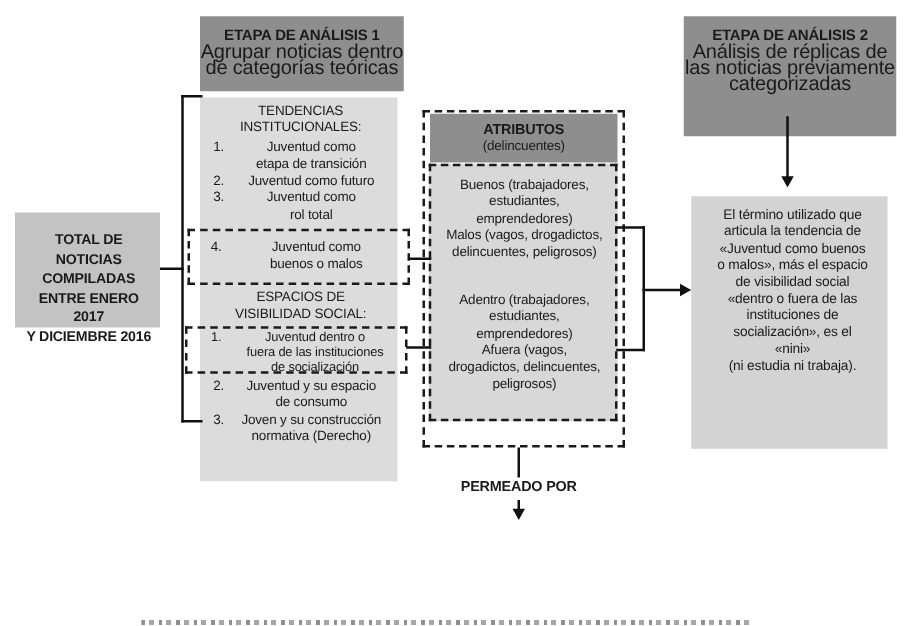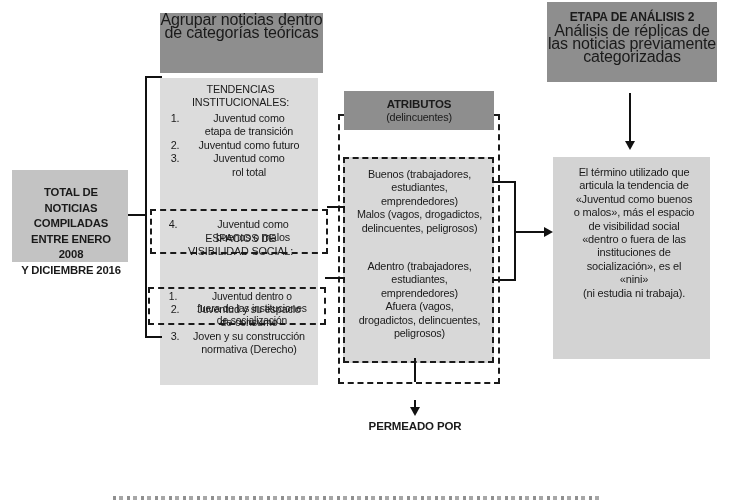--- a/index.html
+++ b/index.html
@@ -6,43 +6,44 @@
   #stage{
     position:relative;width:731px;height:501px;background:#ffffff;overflow:hidden;
     font-family:"Liberation Sans", sans-serif;color:#1a1a1a;letter-spacing:-0.15px;
   }
   .pre{white-space:pre-line;}
   .abs{position:absolute;box-sizing:border-box;text-align:center;}
   .hdrbox{background:#8e8e8e;text-align:center;}
   .hdr-title{font-weight:bold;font-size:12px;line-height:14px;padding-top:8px;}
   .hdr-sub{font-size:16px;line-height:13px;}
   .line{position:absolute;background:#111111;}
-  .dashed{border:2px dashed #1a1a1a;background:transparent;margin-top:26px;}
+  .dashed{border:2px dashed #1a1a1a;background:transparent;}
   .smalltxt{font-size:10.8px;line-height:13.4px;}
   .list-row{display:flex;align-items:flex-start;font-size:10.8px;line-height:13.4px;}
   .list-num{width:14px;flex:0 0 14px;}
   .list-txt{flex:1;}
   .arrow-right{position:absolute;width:0;height:0;border-top:5px solid transparent;border-bottom:5px solid transparent;border-left:9px solid #111;}
   .arrow-down{position:absolute;width:0;height:0;border-left:5px solid transparent;border-right:5px solid transparent;border-top:9px solid #111;}
   .caption-frag{position:absolute;height:4px;background:
     repeating-linear-gradient(90deg,#6a6a6a 0 3px,transparent 3px 6px,#8a8a8a 6px 10px,transparent 10px 14px);
     opacity:.75;}
 </style>
 </head>
 <body>
 
 <div id="stage">
 
   <div class="abs pre" style="left:12px;top:170px;width:116px;height:92px;background:#c3c3c3;
               font-weight:bold;font-size:11.3px;line-height:15.5px;padding:15px 6px 0 8px;">TOTAL DE NOTICIAS
 COMPILADAS
-ENTRE ENERO 2008
+ENTRE ENERO 2017
 Y DICIEMBRE 2016</div>
 
   <div class="abs hdrbox" style="left:160px;top:13px;width:163px;height:60px;">
+    <div class="hdr-title">ETAPA DE ANÁLISIS 1</div>
     <div class="hdr-sub pre">Agrupar noticias dentro
 de categorías teóricas</div>
   </div>
 
   <div class="abs" style="left:160px;top:78px;width:158px;height:307px;background:#dcdcdc;"></div>
 
   <div class="abs pre smalltxt" style="left:168px;top:83px;width:145px;">TENDENCIAS
 INSTITUCIONALES:</div>
 
   <div class="abs" style="left:168px;top:112px;width:148px;">
@@ -107,40 +108,40 @@
 Malos (vagos, drogadictos,
 delincuentes, peligrosos)</div>
     <div class="pre smalltxt" style="padding:25px 2px 0 4px;">Adentro (trabajadores,
 estudiantes,
 emprendedores)
 Afuera (vagos,
 drogadictos, delincuentes,
 peligrosos)</div>
   </div>
 
-  <div class="abs hdrbox" style="left:547px;top:2px;width:170px;height:80px;">
+  <div class="abs hdrbox" style="left:547px;top:13px;width:170px;height:96px;">
     <div class="hdr-title">ETAPA DE ANÁLISIS 2</div>
     <div class="hdr-sub pre">Análisis de réplicas de
 las noticias previamente
 categorizadas</div>
   </div>
 
   <div class="abs pre" style="left:553px;top:157px;width:157px;height:202px;background:#d3d3d3;
               font-size:11px;line-height:13.4px;padding:9px 4px 0 9px;">El término utilizado que
 articula la tendencia de
 «Juventud como buenos
 o malos», más el espacio
 de visibilidad social
 «dentro o fuera de las
 instituciones de
 socialización», es el
 «nini»
 (ni estudia ni trabaja).</div>
 
-  <div class="abs" style="left:345px;top:384px;width:140px;text-align:center;font-weight:bold;font-size:11.5px;margin-top:36px;">PERMEADO POR</div>
+  <div class="abs" style="left:345px;top:384px;width:140px;text-align:center;font-weight:bold;font-size:11.5px;">PERMEADO POR</div>
 
 
   <div class="line" style="left:128px;top:214px;width:19px;height:2px;"></div>
   <div class="line" style="left:145px;top:76px;width:2px;height:262px;"></div>
   <div class="line" style="left:145px;top:76px;width:17px;height:2px;"></div>
   <div class="line" style="left:145px;top:336px;width:17px;height:2px;"></div>
 
   <div class="line" style="left:327px;top:206px;width:18px;height:2px;"></div>
   <div class="line" style="left:325px;top:277px;width:20px;height:2px;"></div>
 

